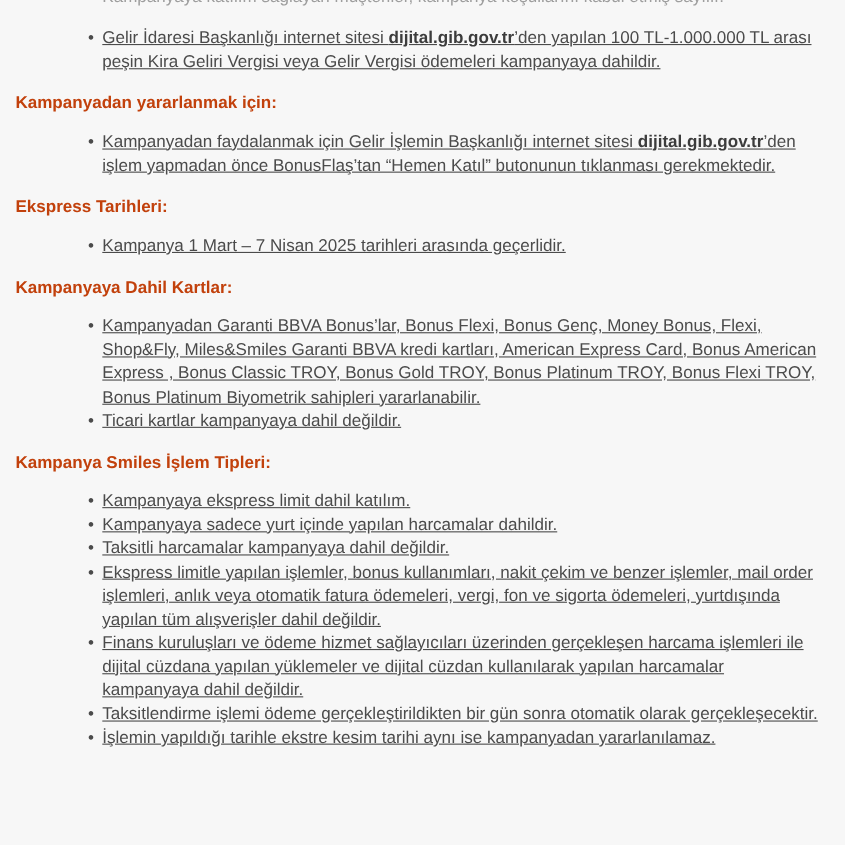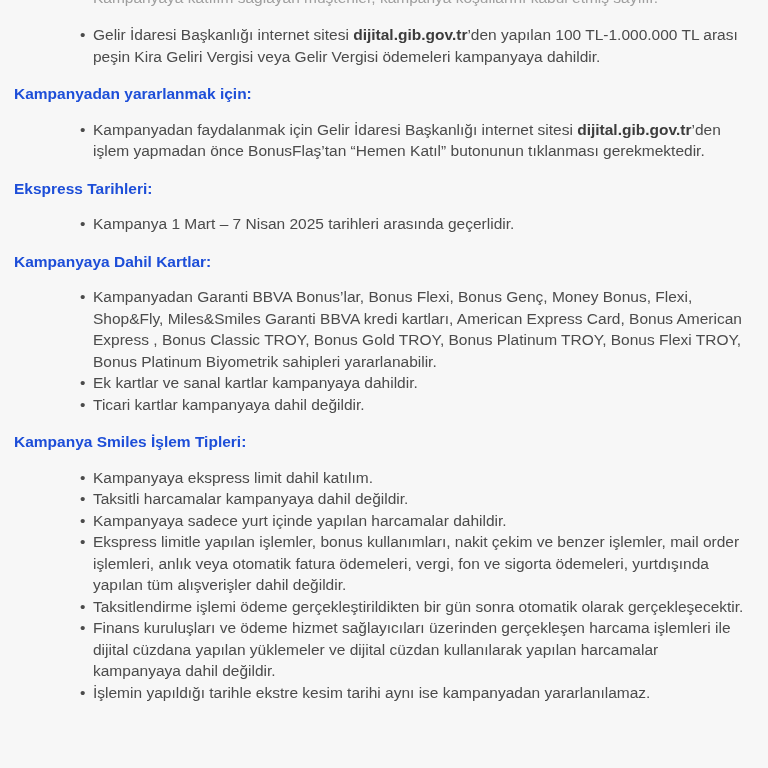--- a/index.html
+++ b/index.html
@@ -25,27 +25,28 @@
     overflow: hidden;
   }
   .clip-top span {
     display: block;
     margin: -13px 0 0 79px;
     color: #9e9e9e;
     white-space: nowrap;
   }
   .heading {
     font-weight: bold;
-    color: #1d4ed8;
+    color: #c2410c;
     margin: 16px 0 14px 0;
   }
   ul.bullets {
     list-style: none;
     margin: 0 0 0 65px;
     padding: 0;
+    text-decoration: underline;
   }
   ul.bullets.first {
     margin-top: 15px;
   }
   ul.bullets li {
     position: relative;
     padding-left: 14px;
   }
   ul.bullets li::before {
     content: "\2022";
@@ -65,36 +66,35 @@
 <div class="doc">
   <div class="clip-top">
     <span>Kampanyaya katılım sağlayan müşteriler, kampanya koşullarını kabul etmiş sayılır.</span>
   </div>
   <div id="sections">
       <ul class="bullets first">
         <li><span>Gelir İdaresi Başkanlığı internet sitesi </span><span class="b">dijital.gib.gov.tr</span><span>’den yapılan 100 TL-1.000.000 TL arası peşin Kira Geliri Vergisi veya Gelir Vergisi ödemeleri kampanyaya dahildir.</span></li>
       </ul>
       <div class="heading">Kampanyadan yararlanmak için:</div>
       <ul class="bullets">
-        <li><span>Kampanyadan faydalanmak için Gelir İdaresi Başkanlığı internet sitesi </span><span class="b">dijital.gib.gov.tr</span><span>’den işlem yapmadan önce BonusFlaş’tan “Hemen Katıl” butonunun tıklanması gerekmektedir.</span></li>
+        <li><span>Kampanyadan faydalanmak için Gelir İşlemin Başkanlığı internet sitesi </span><span class="b">dijital.gib.gov.tr</span><span>’den işlem yapmadan önce BonusFlaş’tan “Hemen Katıl” butonunun tıklanması gerekmektedir.</span></li>
       </ul>
       <div class="heading">Ekspress Tarihleri:</div>
       <ul class="bullets">
         <li><span>Kampanya 1 Mart – 7 Nisan 2025 tarihleri arasında geçerlidir.</span></li>
       </ul>
       <div class="heading">Kampanyaya Dahil Kartlar:</div>
       <ul class="bullets">
         <li><span>Kampanyadan Garanti BBVA Bonus’lar, Bonus Flexi, Bonus Genç, Money Bonus, Flexi, Shop&amp;Fly, Miles&amp;Smiles Garanti BBVA kredi kartları, American Express Card, Bonus American Express , Bonus Classic TROY, Bonus Gold TROY, Bonus Platinum TROY, Bonus Flexi TROY, Bonus Platinum Biyometrik sahipleri yararlanabilir.</span></li>
-        <li><span>Ek kartlar ve sanal kartlar kampanyaya dahildir.</span></li>
         <li><span>Ticari kartlar kampanyaya dahil değildir.</span></li>
       </ul>
       <div class="heading">Kampanya Smiles İşlem Tipleri:</div>
       <ul class="bullets">
         <li><span>Kampanyaya ekspress limit dahil katılım.</span></li>
+        <li><span>Kampanyaya sadece yurt içinde yapılan harcamalar dahildir.</span></li>
         <li><span>Taksitli harcamalar kampanyaya dahil değildir.</span></li>
-        <li><span>Kampanyaya sadece yurt içinde yapılan harcamalar dahildir.</span></li>
         <li><span>Ekspress limitle yapılan işlemler, bonus kullanımları, nakit çekim ve benzer işlemler, mail order işlemleri, anlık veya otomatik fatura ödemeleri, vergi, fon ve sigorta ödemeleri, yurtdışında yapılan tüm alışverişler dahil değildir.</span></li>
+        <li><span>Finans kuruluşları ve ödeme hizmet sağlayıcıları üzerinden gerçekleşen harcama işlemleri ile dijital cüzdana yapılan yüklemeler ve dijital cüzdan kullanılarak yapılan harcamalar kampanyaya dahil değildir.</span></li>
         <li><span>Taksitlendirme işlemi ödeme gerçekleştirildikten bir gün sonra otomatik olarak gerçekleşecektir.</span></li>
-        <li><span>Finans kuruluşları ve ödeme hizmet sağlayıcıları üzerinden gerçekleşen harcama işlemleri ile dijital cüzdana yapılan yüklemeler ve dijital cüzdan kullanılarak yapılan harcamalar kampanyaya dahil değildir.</span></li>
         <li><span>İşlemin yapıldığı tarihle ekstre kesim tarihi aynı ise kampanyadan yararlanılamaz.</span></li>
       </ul>
     </div>
 </div>
 
 </body></html>

